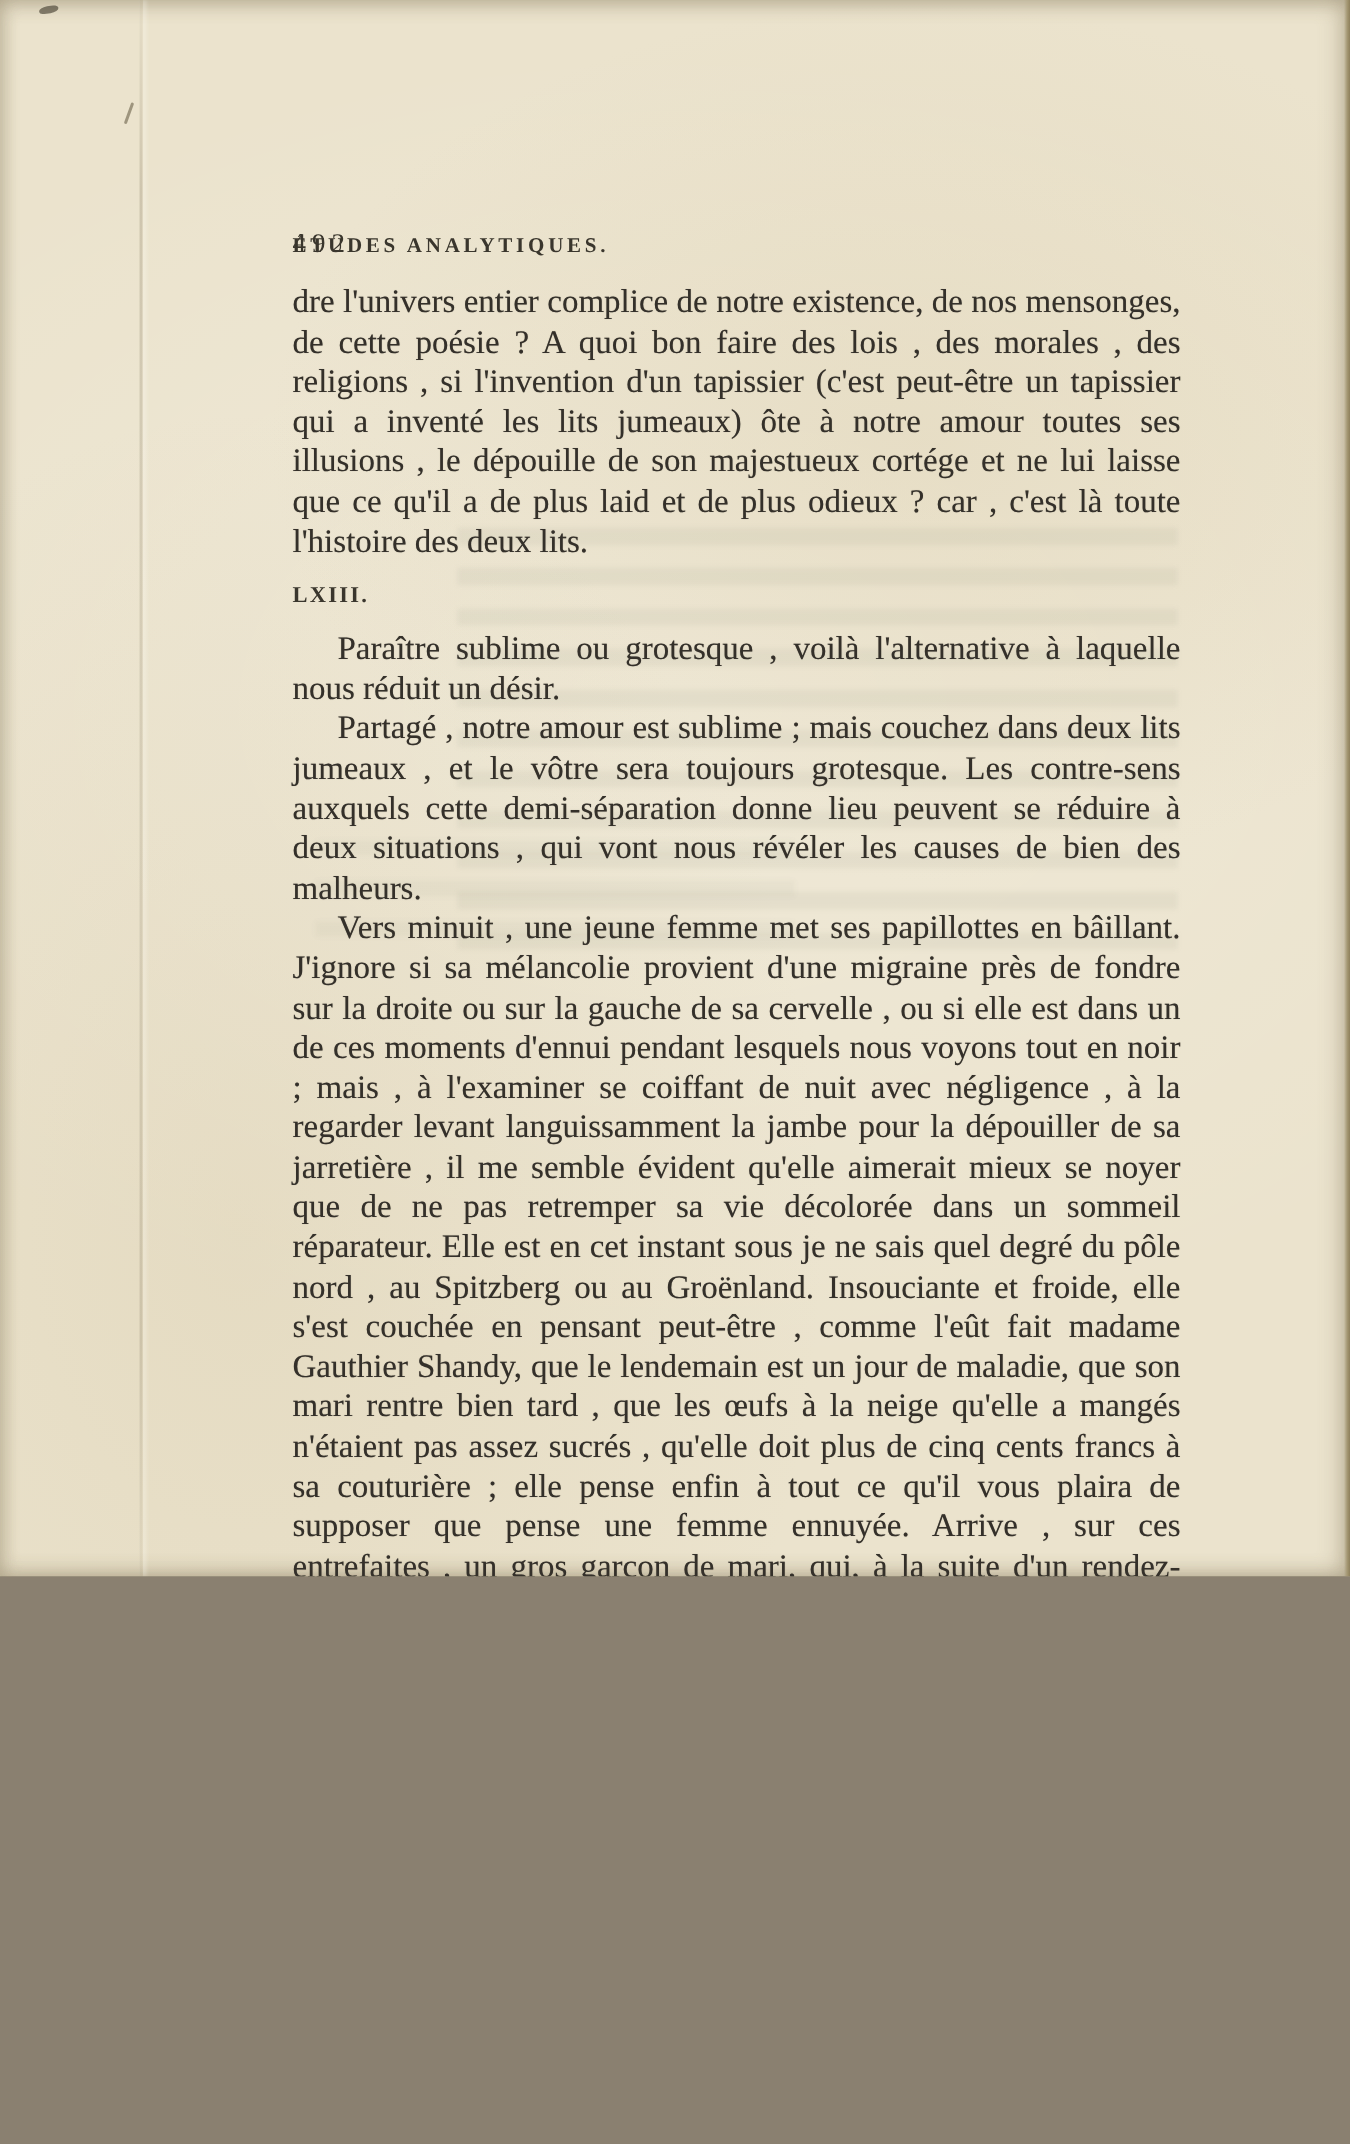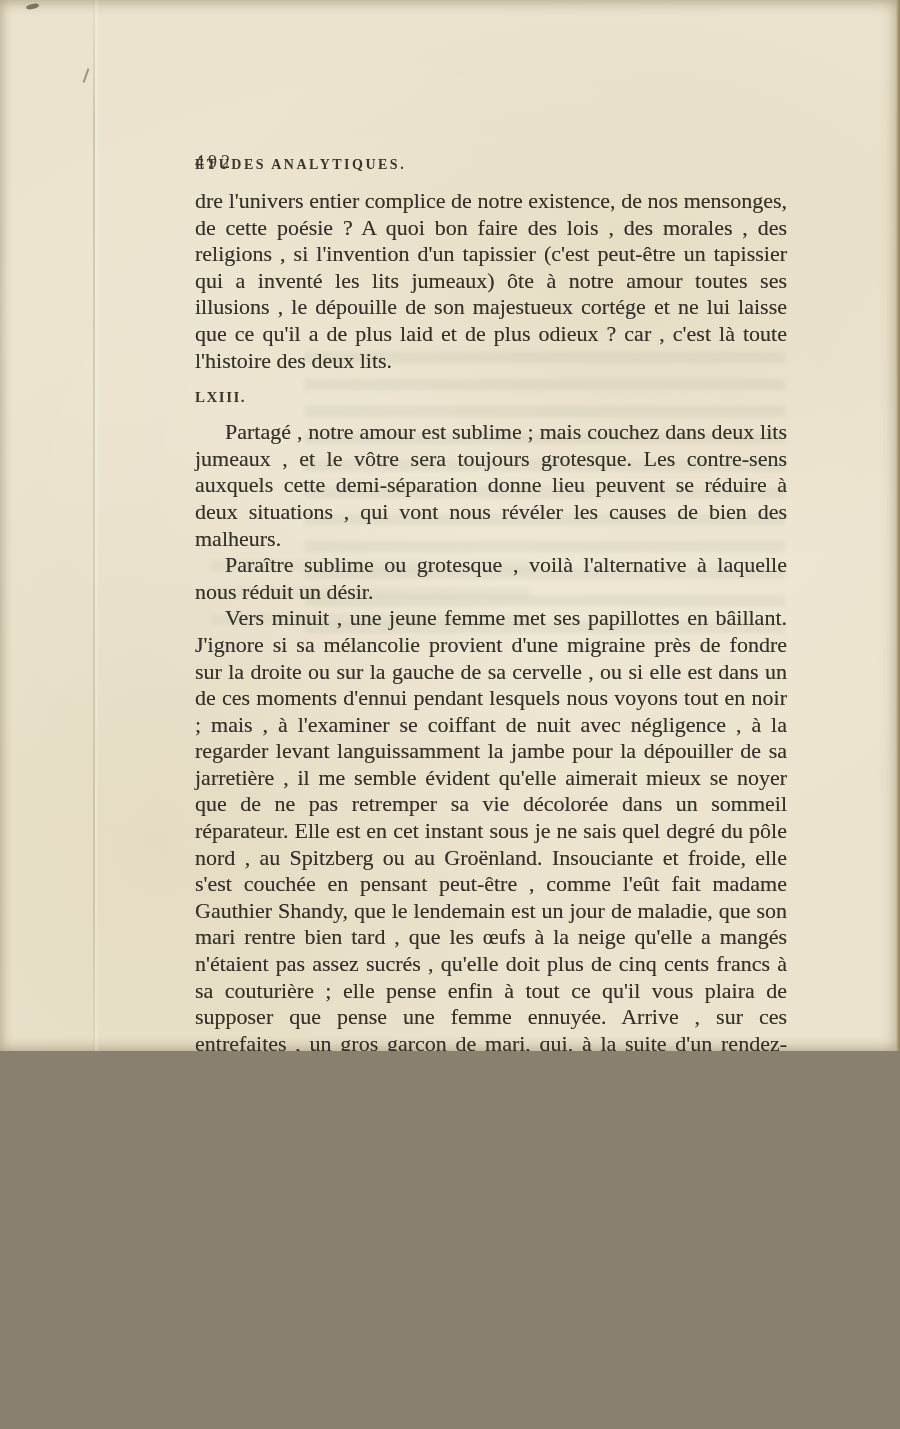--- a/index.html
+++ b/index.html
@@ -137,21 +137,21 @@
 
     <header class="page-header">
       <span class="page-number">492</span>
       <span class="running-title">ÉTUDES ANALYTIQUES.</span>
     </header>
 
     <p class="para continuation">dre l'univers entier complice de notre existence, de nos mensonges, de cette poésie ? A quoi bon faire des lois , des morales , des religions , si l'invention d'un tapissier (c'est peut-être un tapissier qui a inventé les lits jumeaux) ôte à notre amour toutes ses illusions , le dépouille de son majestueux cortége et ne lui laisse que ce qu'il a de plus laid et de plus odieux ? car , c'est là toute l'histoire des deux lits.</p>
 
     <h2 class="section-heading">LXIII.</h2>
 
+    <p class="para">Paraître sublime ou grotesque , voilà l'alternative à laquelle nous réduit un désir.</p>
+
     <p class="para">Partagé , notre amour est sublime ; mais couchez dans deux lits jumeaux , et le vôtre sera toujours grotesque. Les contre-sens auxquels cette demi-séparation donne lieu peuvent se réduire à deux situations , qui vont nous révéler les causes de bien des malheurs.</p>
-
-    <p class="para">Paraître sublime ou grotesque , voilà l'alternative à laquelle nous réduit un désir.</p>
 
     <p class="para">Vers minuit , une jeune femme met ses papillottes en bâillant. J'ignore si sa mélancolie provient d'une migraine près de fondre sur la droite ou sur la gauche de sa cervelle , ou si elle est dans un de ces moments d'ennui pendant lesquels nous voyons tout en noir ; mais , à l'examiner se coiffant de nuit avec négligence , à la regarder levant languissamment la jambe pour la dépouiller de sa jarretière , il me semble évident qu'elle aimerait mieux se noyer que de ne pas retremper sa vie décolorée dans un sommeil réparateur. Elle est en cet instant sous je ne sais quel degré du pôle nord , au Spitzberg ou au Groënland. Insouciante et froide, elle s'est couchée en pensant peut-être , comme l'eût fait madame Gauthier Shandy, que le lendemain est un jour de maladie, que son mari rentre bien tard , que les œufs à la neige qu'elle a mangés n'étaient pas assez sucrés , qu'elle doit plus de cinq cents francs à sa couturière ; elle pense enfin à tout ce qu'il vous plaira de supposer que pense une femme ennuyée. Arrive , sur ces entrefaites , un gros garçon de mari, qui, à la suite d'un rendez-vous d'affaires, a pris du punch et s'est émancipé. Il se déchausse , il met ses habits sur les fauteuils, laisse ses chaussettes sur une causeuse, son tire-bottes devant la cheminée ; et, tout en achevant de s'affubler la tête d'un madras rouge, sans se donner la peine d'en cacher les coins, il lance à sa femme quelques phrases à points d'interjection, petites douceurs conjugales, qui font quelquefois toute la conversation d'un ménage à ces heures</p>
 
   </main>
 
 </div>
 
 </body></html>

